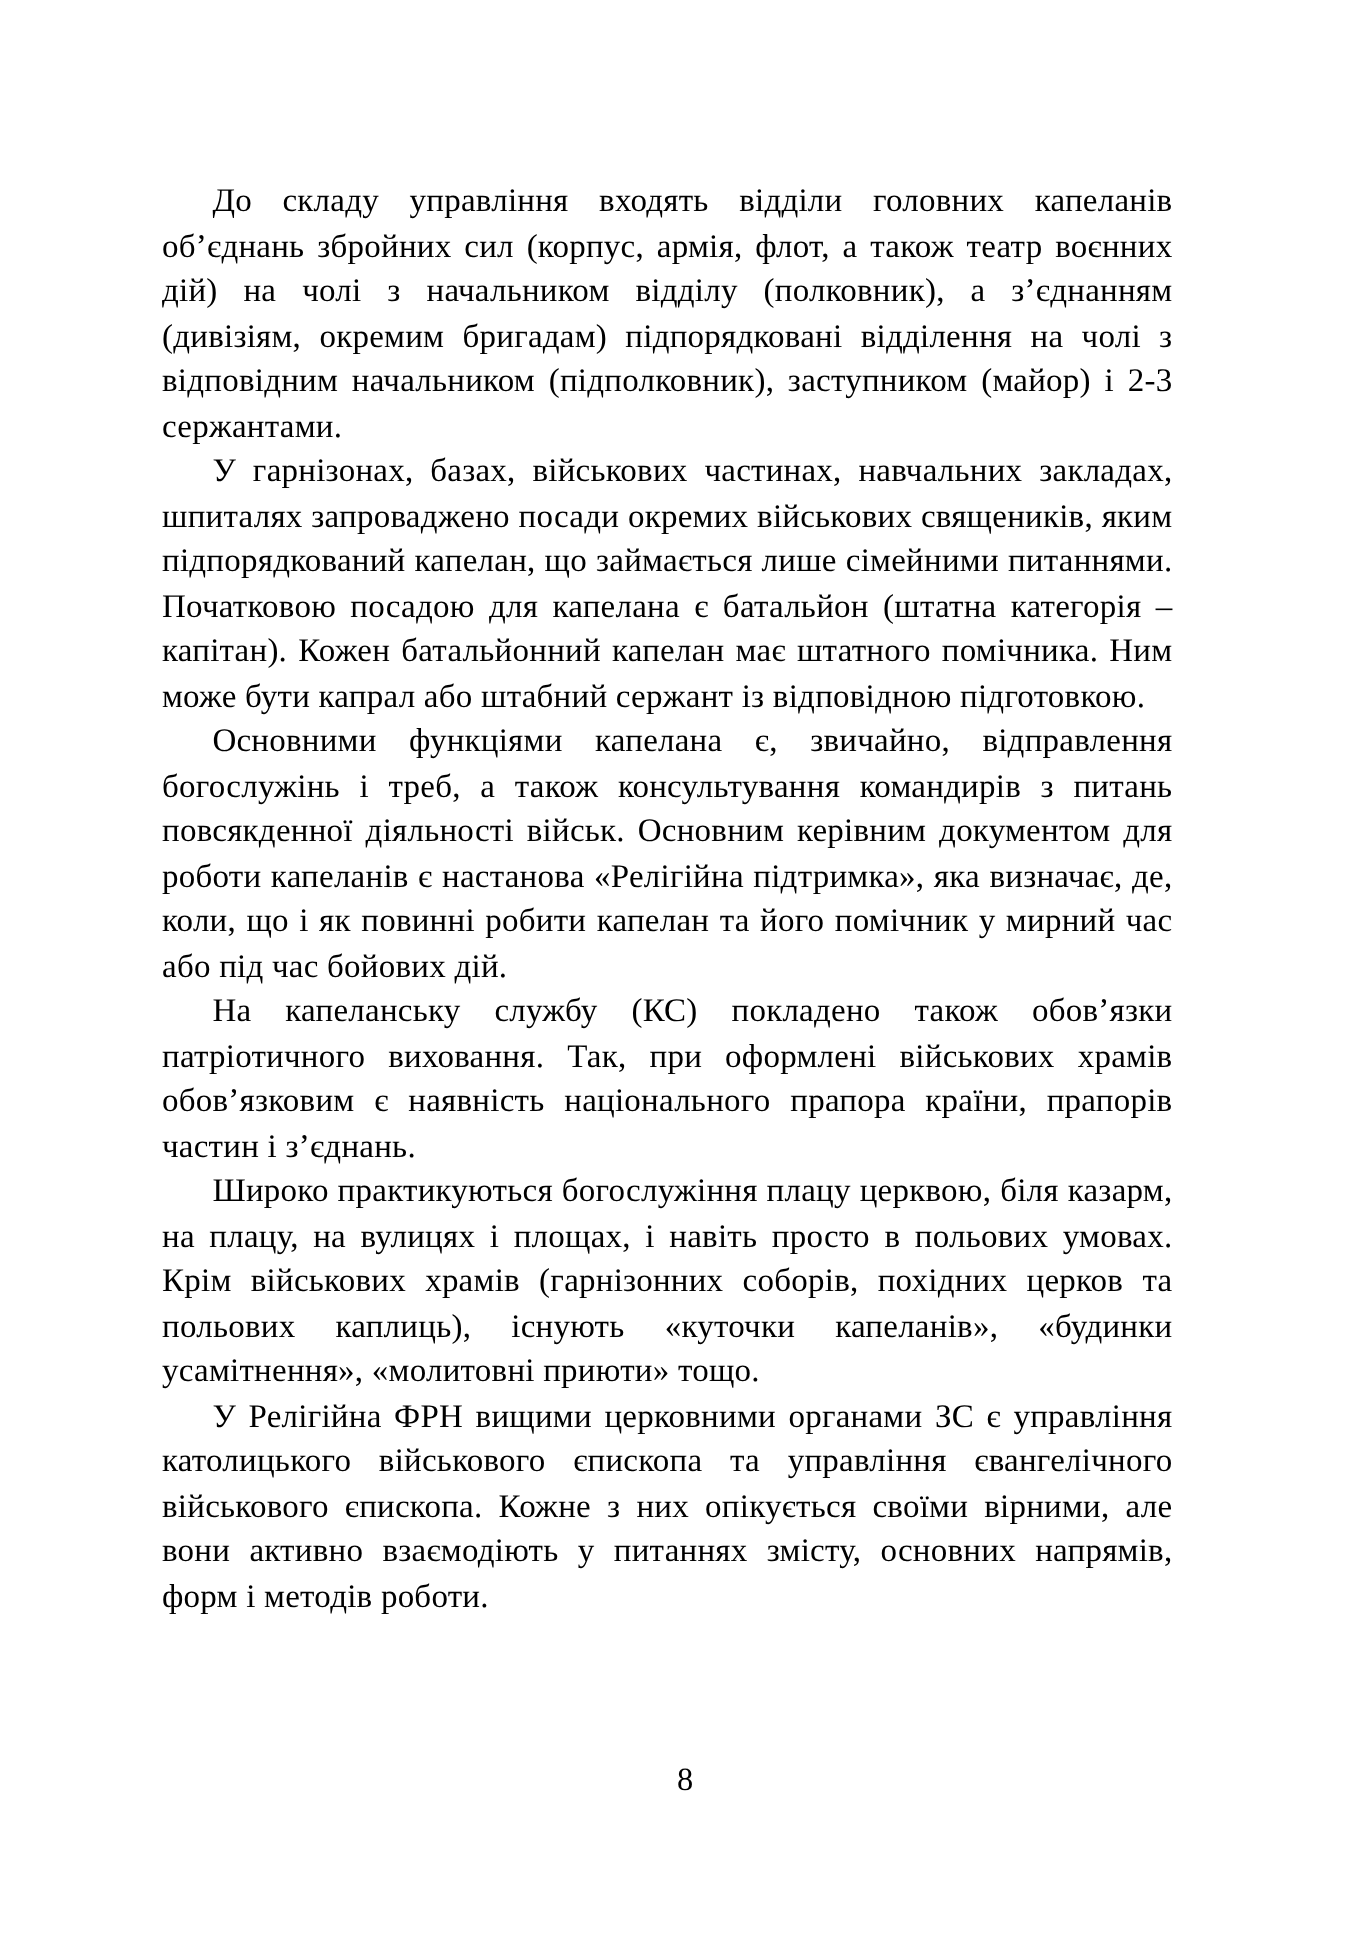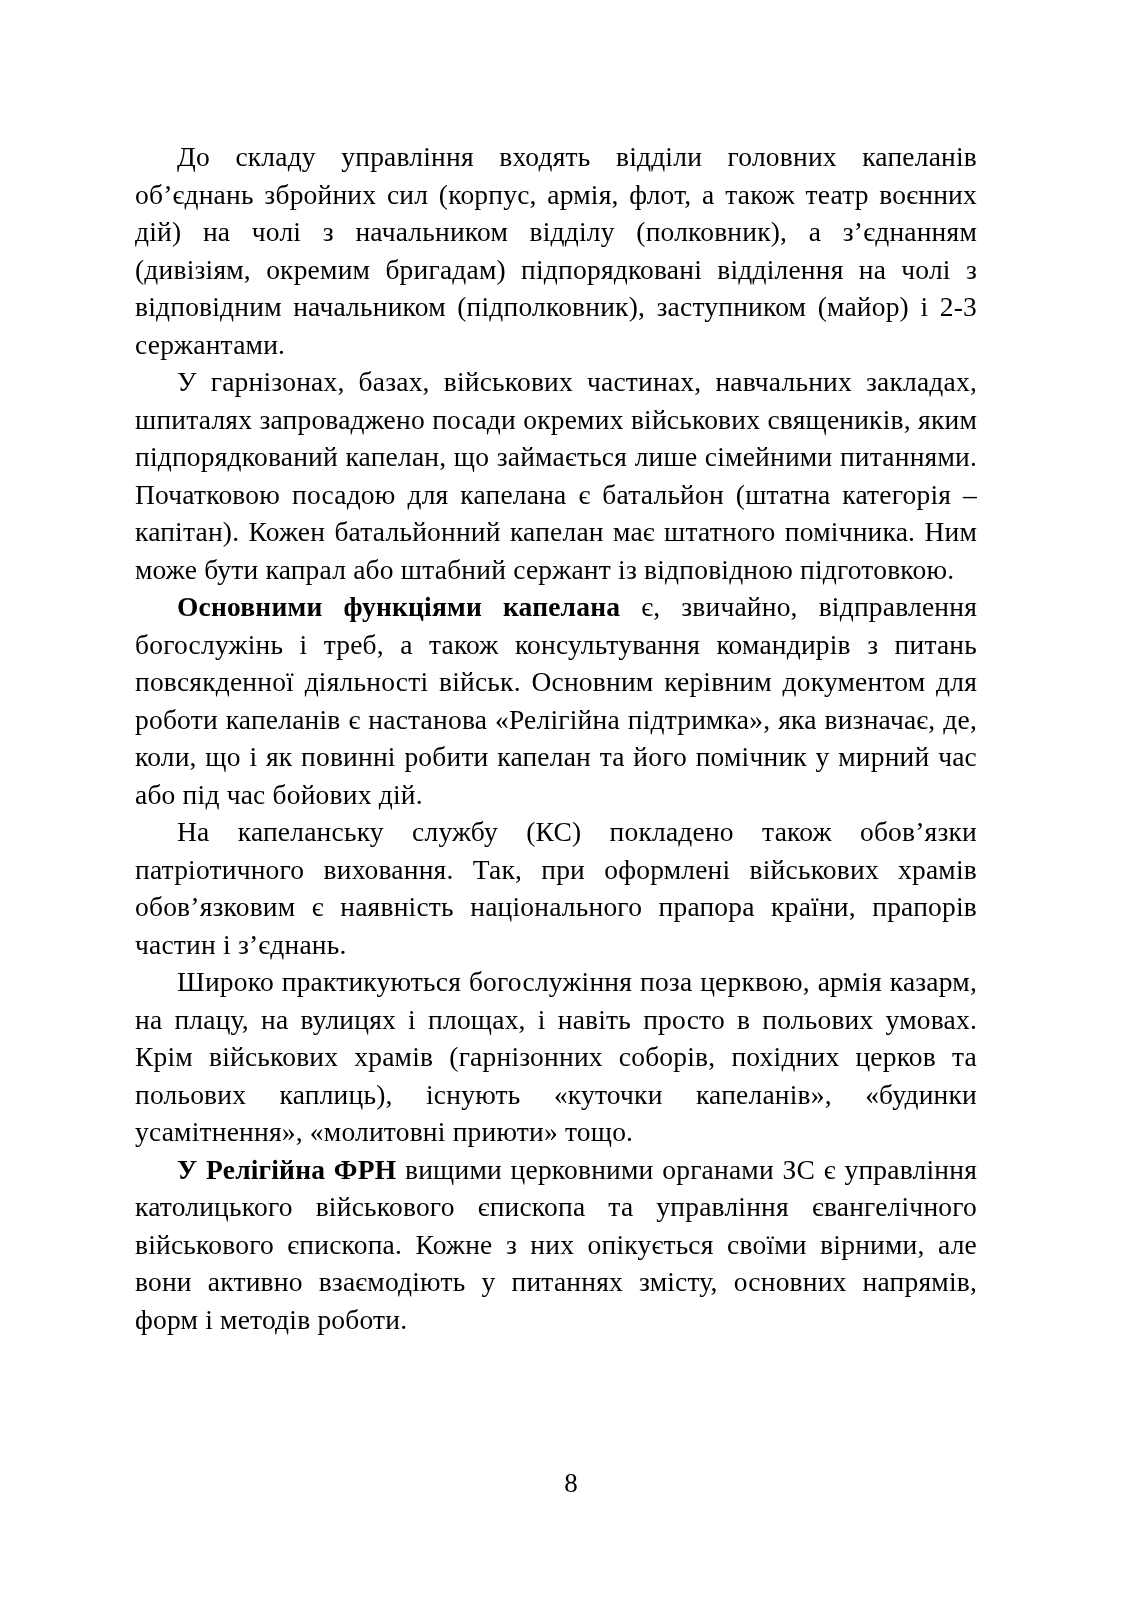--- a/index.html
+++ b/index.html
@@ -11,48 +11,48 @@
     height: 1615px;
     background: #ffffff;
     color: #000000;
     font-family: "Liberation Serif", serif;
     position: relative;
     overflow: hidden;
   }
   .text-block {
     position: absolute;
     left: 135px;
-    top: 138px;
+    top: 148px;
     width: 842px;
   }
   .para {
     margin: 0;
     font-size: 27.5px;
     line-height: 37.5px;
     text-align: justify;
     text-indent: 42px;
     letter-spacing: 0.2px;
   }
   .bold {
-    font-weight: bold;
+    font-weight: normal;
   }
   .page-number {
     position: absolute;
     left: 0;
     top: 1468px;
     width: 1142px;
     text-align: center;
     font-size: 27px;
   }
 </style>
 </head>
 <body>
 
 <div class="text-block" id="paragraphs">
     <p class="para"><span>До складу управління входять відділи головних капеланів об’єднань збройних сил (корпус, армія, флот, а також театр воєнних дій) на чолі з начальником відділу (полковник), а з’єднанням (дивізіям, окремим бригадам) підпорядковані відділення на чолі з відповідним начальником (підполковник), заступником (майор) і 2-3 сержантами.</span></p>
     <p class="para"><span>У гарнізонах, базах, військових частинах, навчальних закладах, шпиталях запроваджено посади окремих військових священиків, яким підпорядкований капелан, що займається лише сімейними питаннями. Початковою посадою для капелана є батальйон (штатна категорія – капітан). Кожен батальйонний капелан має штатного помічника. Ним може бути капрал або штабний сержант із відповідною підготовкою.</span></p>
     <p class="para"><span class="bold">Основними функціями капелана</span><span> є, звичайно, відправлення богослужінь і треб, а також консультування командирів з питань повсякденної діяльності військ. Основним керівним документом для роботи капеланів є настанова «Релігійна підтримка», яка визначає, де, коли, що і як повинні робити капелан та його помічник у мирний час або під час бойових дій.</span></p>
     <p class="para"><span>На капеланську службу (КС) покладено також обов’язки патріотичного виховання. Так, при оформлені військових храмів обов’язковим є наявність національного прапора країни, прапорів частин і з’єднань.</span></p>
-    <p class="para"><span>Широко практикуються богослужіння поза церквою, армія казарм, на плацу, на вулицях і площах, і навіть просто в польових умовах. Крім військових храмів (гарнізонних соборів, похідних церков та польових каплиць), існують «куточки капеланів», «будинки усамітнення», «молитовні приюти» тощо.</span></p>
+    <p class="para"><span>Широко практикуються богослужіння плацу церквою, біля казарм, на плацу, на вулицях і площах, і навіть просто в польових умовах. Крім військових храмів (гарнізонних соборів, похідних церков та польових каплиць), існують «куточки капеланів», «будинки усамітнення», «молитовні приюти» тощо.</span></p>
     <p class="para"><span class="bold">У Релігійна ФРН</span><span> вищими церковними органами ЗС є управління католицького військового єпископа та управління євангелічного військового єпископа. Кожне з них опікується своїми вірними, але вони активно взаємодіють у питаннях змісту, основних напрямів, форм і методів роботи.</span></p>
   </div>
 
 <div class="page-number">8</div>
 
 </body></html>

